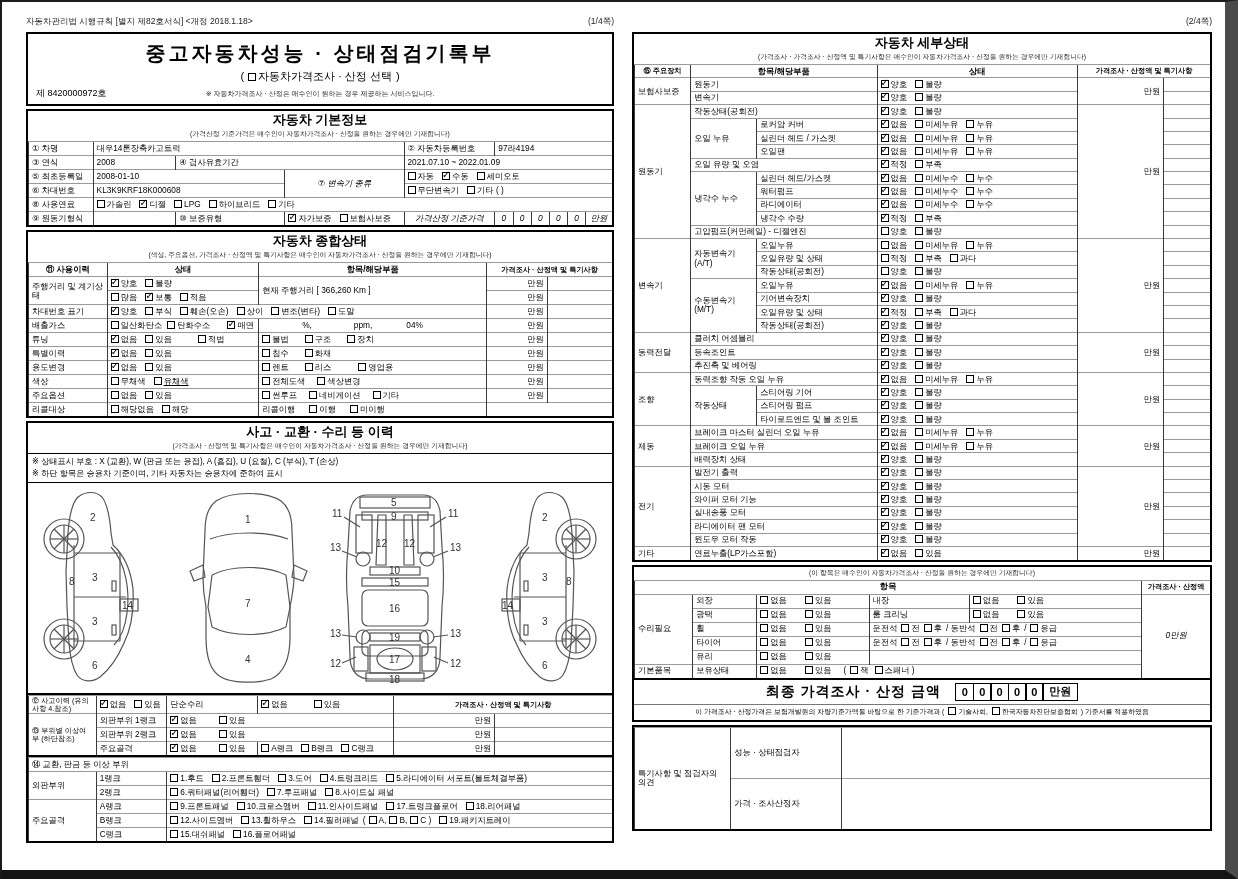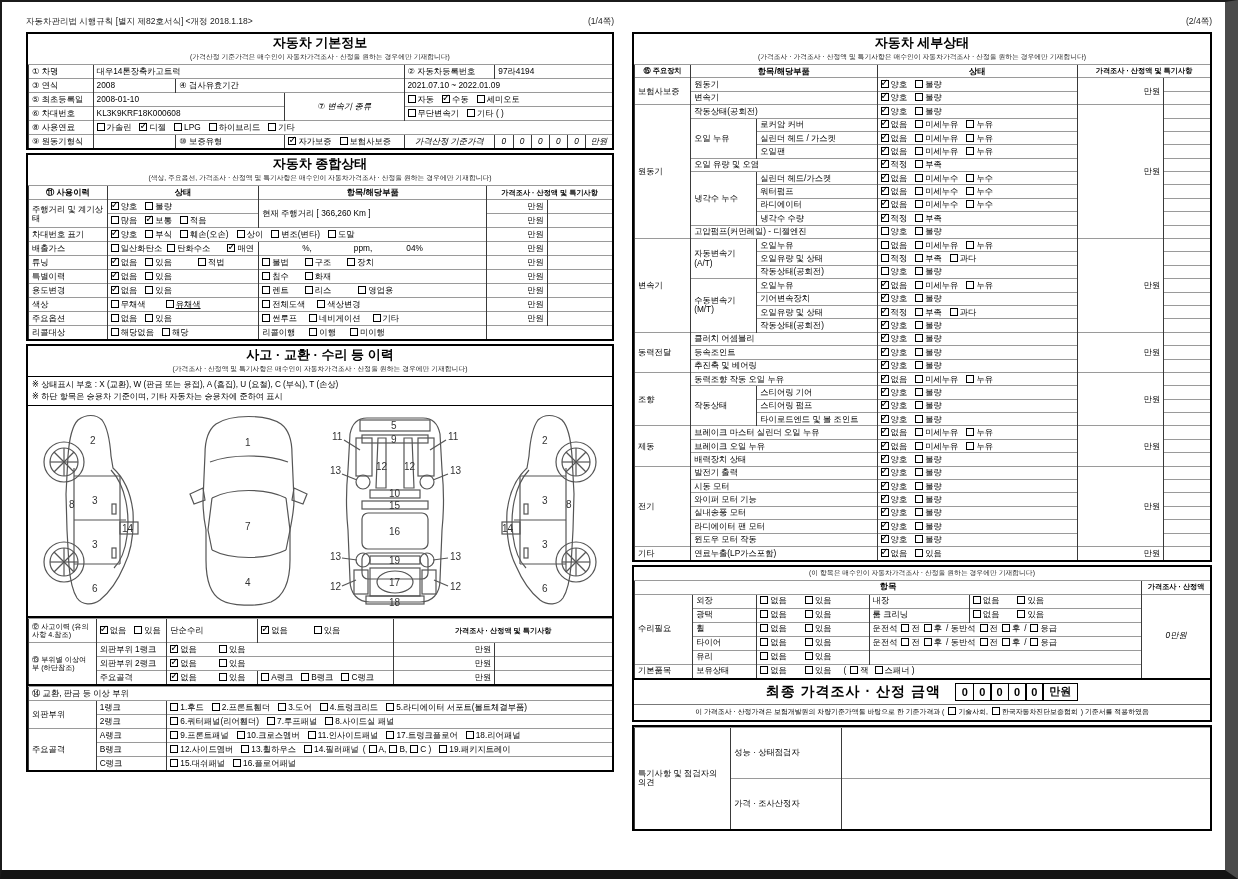--- a/index.html
+++ b/index.html
@@ -51,20 +51,31 @@
 </style>
 </head>
 <body>
 
 <div class="page" id="page1">
   <div class="pg-head">
     <span>자동차관리법 시행규칙 [별지 제82호서식] &lt;개정 2018.1.18&gt;</span>
     <span>(1/4쪽)</span>
   </div>
 
+  <div class="box">
+    <div class="title-block">
+      <div class="doc-title">중고자동차성능 · 상태점검기록부</div>
+      <div class="doc-choice"><span class="sg">( </span><span class="sg" style="margin-left: 4px;"><span class="cb"></span>자동차가격조사 · 산정 선택</span><span class="sg" style="margin-left: 4px;"> )</span></div>
+      <div class="doc-meta">
+        <span class="doc-no">제 8420000972호</span>
+        <span class="doc-note">※ 자동차가격조사 · 산정은 매수인이 원하는 경우 제공하는 서비스입니다.</span>
+        <span style="width:160px"></span>
+      </div>
+    </div>
+  </div>
 
   <div class="box">
     <div class="sec-title">자동차 기본정보</div>
     <div class="sec-sub">(가격산정 기준가격은 매수인이 자동차가격조사 · 산정을 원하는 경우에만 기재합니다)</div>
     <div>
         <table>
           <colgroup>
             <col style="width: 64px;">
             <col style="width: 82px;">
             <col style="width: 108px;">
@@ -183,21 +194,21 @@
             </tr>
             <tr style="height: 13px;">
               <td class="lb">용도변경</td>
               <td><span class="sg"><span class="cb on"></span>없음</span><span class="sg" style="margin-left: 8px;"><span class="cb"></span>있음</span></td>
               <td><span class="sg"><span class="cb"></span>렌트</span><span class="sg" style="margin-left: 16px;"><span class="cb"></span>리스</span><span class="sg" style="margin-left: 27px;"><span class="cb"></span>영업용</span></td>
               <td class="pr">만원</td>
               <td></td>
             </tr>
             <tr style="height: 13px;">
               <td class="lb">색상</td>
-              <td><span class="sg"><span class="cb"></span>무채색</span><span class="sg" style="margin-left: 20px; text-decoration: underline;"><span class="cb"></span>유채색</span></td>
+              <td><span class="sg"><span class="cb"></span>무채색</span><span class="sg" style="margin-left: 8px; text-decoration: underline;"><span class="cb"></span>유채색</span></td>
               <td><span class="sg"><span class="cb"></span>전체도색</span><span class="sg" style="margin-left: 12px;"><span class="cb"></span>색상변경</span></td>
               <td class="pr">만원</td>
               <td></td>
             </tr>
             <tr style="height: 13px;">
               <td class="lb">주요옵션</td>
               <td><span class="sg"><span class="cb"></span>없음</span><span class="sg" style="margin-left: 8px;"><span class="cb"></span>있음</span></td>
               <td><span class="sg"><span class="cb"></span>썬루프</span><span class="sg" style="margin-left: 12px;"><span class="cb"></span>네비게이션</span><span class="sg" style="margin-left: 12px;"><span class="cb"></span>기타</span></td>
               <td class="pr">만원</td>
               <td></td>
@@ -357,21 +368,21 @@
         <table>
           <colgroup>
             <col style="width: 67px;">
             <col style="width: 70px;">
             <col style="width: 90px;">
             <col style="width: 135px;">
             <col style="width: 100px;">
             <col style="width: 116px;">
           </colgroup>
           <tbody>
-            <tr style="height: 24px; padding-left: 40px;">
+            <tr style="height: 18px; padding-left: 40px;">
               <td class="sm">⑫ 사고이력 (유의사항 4.참조)</td>
               <td><span class="sg"><span class="cb on"></span>없음</span><span class="sg" style="margin-left: 8px;"><span class="cb"></span>있음</span></td>
               <td class="lb">단순수리</td>
               <td><span class="sg"><span class="cb on"></span>없음</span><span class="sg" style="margin-left: 26px;"><span class="cb"></span>있음</span></td>
               <td colspan="2" class="hd sm">가격조사 · 산정액 및 특기사항</td>
             </tr>
             <tr style="height: 13px;">
               <td rowspan="3" class="sm">⑬ 부위별 이상여부 (하단참조)</td>
               <td class="lb">외판부위 1랭크</td>
               <td colspan="2"><span class="sg"><span class="cb on"></span>없음</span><span class="sg" style="margin-left: 22px;"><span class="cb"></span>있음</span></td>

